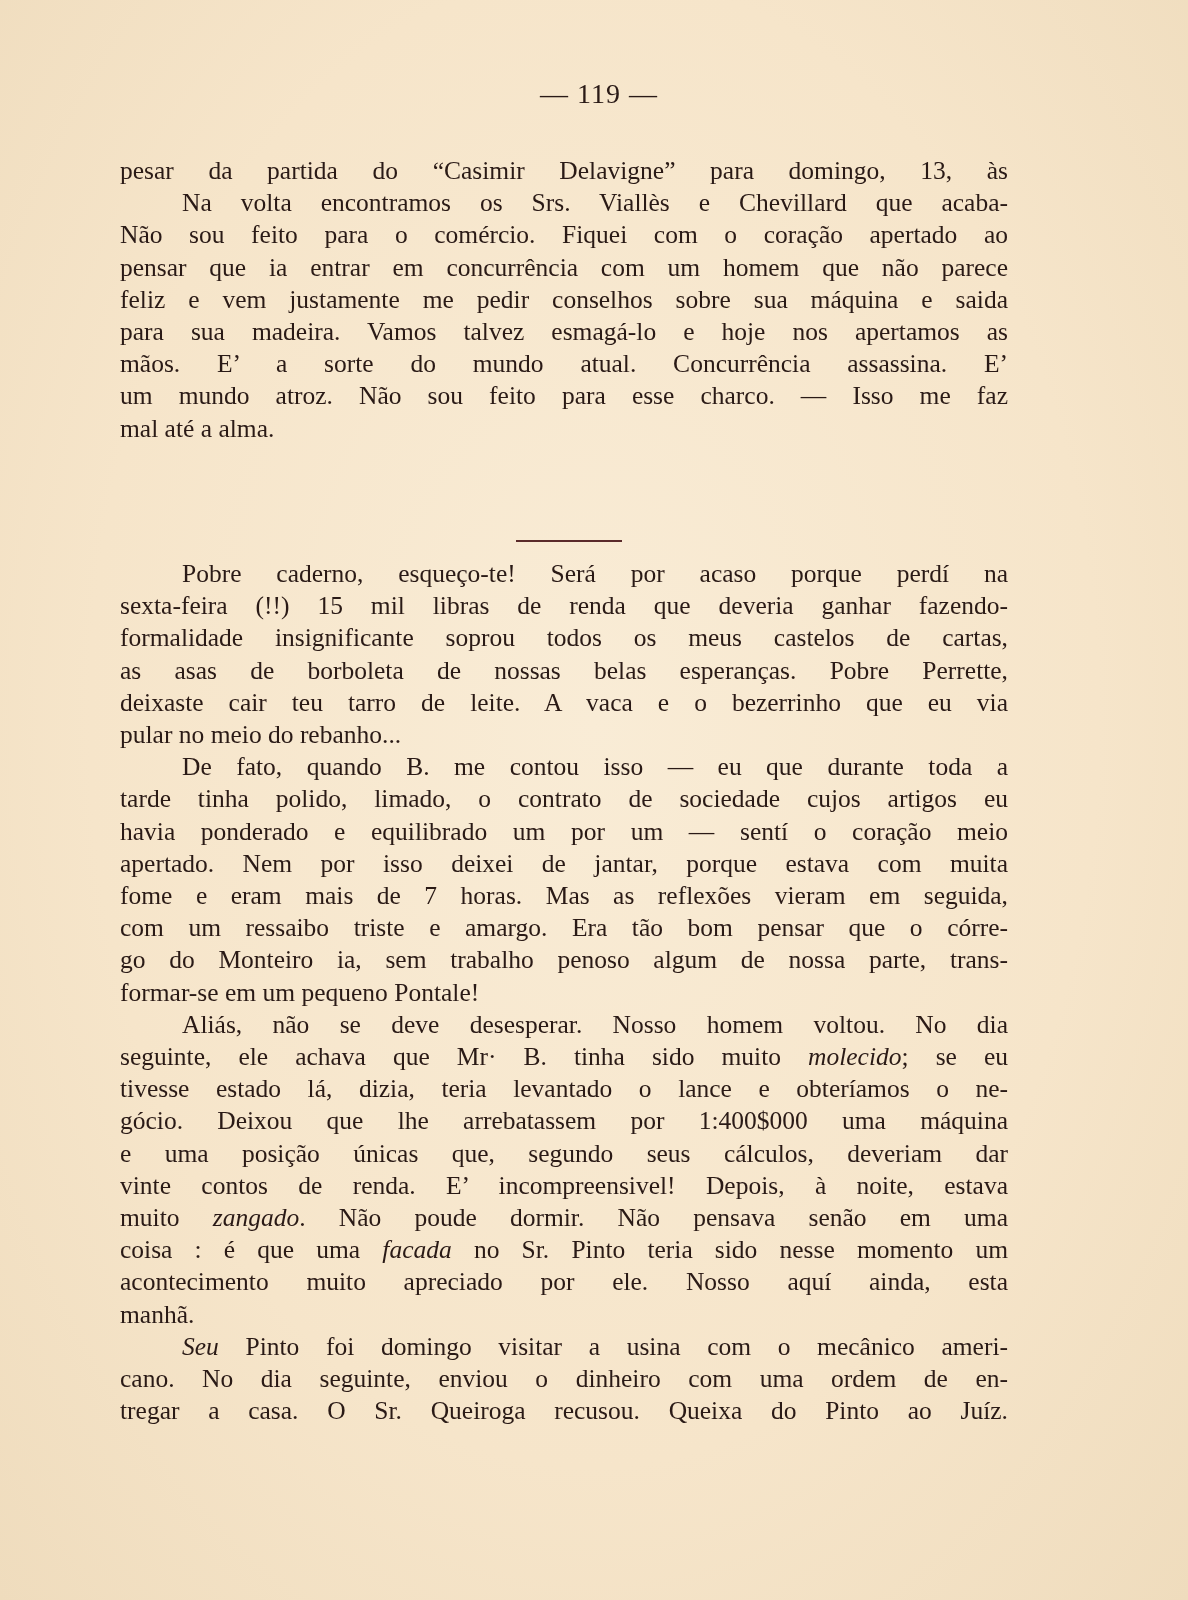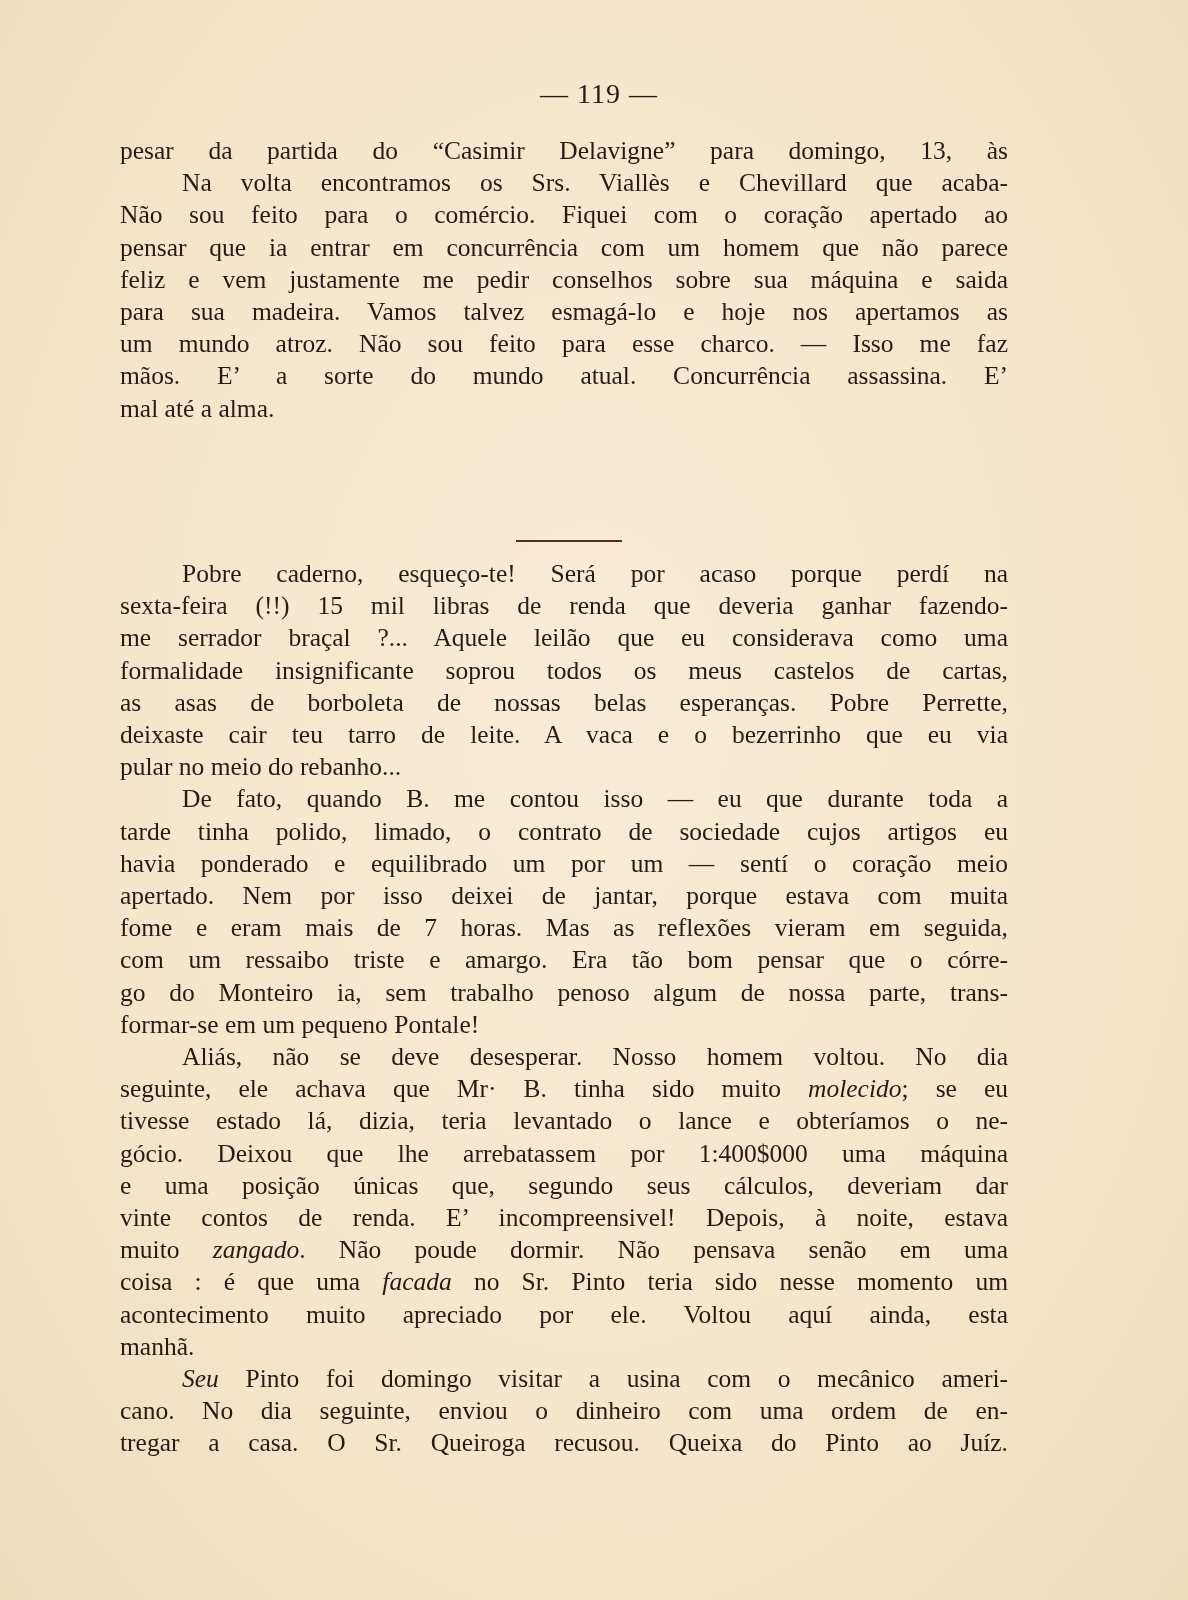--- a/index.html
+++ b/index.html
@@ -31,21 +31,21 @@
       letter-spacing: 1px;
     }
     .text-block {
       position: absolute;
       left: 120px;
       width: 888px;
       font-size: 25.5px;
       line-height: 32.2px;
       text-align: justify;
     }
-    .block-1 { top: 135px; }
+    .block-1 { top: 155px; }
     .block-2 { top: 558px; }
     .divider {
       position: absolute;
       top: 540px;
       left: 516px;
       width: 106px;
       height: 2px;
       background: #5a2a2a;
     }
     .line {
@@ -69,49 +69,48 @@
 
 <div class="page-number">— 119 —</div>
 
 <div class="text-block block-1">
   <span class="line">pesar da partida do “Casimir Delavigne” para domingo, 13, às</span>
   <span class="line indent">Na volta encontramos os Srs. Viallès e Chevillard que acaba-</span>
   <span class="line">Não sou feito para o comércio. Fiquei com o coração apertado ao</span>
   <span class="line">pensar que ia entrar em concurrência com um homem que não parece</span>
   <span class="line">feliz e vem justamente me pedir conselhos sobre sua máquina e saida</span>
   <span class="line">para sua madeira. Vamos talvez esmagá-lo e hoje nos apertamos as</span>
+  <span class="line">mãos. E’ a sorte do mundo atual. Concurrência assassina. E’</span>
   <span class="line">um mundo atroz. Não sou feito para esse charco. — Isso me faz</span>
-  <span class="line">mãos. E’ a sorte do mundo atual. Concurrência assassina. E’</span>
   <span class="line last">mal até a alma.</span>
 </div>
 
 <div class="divider"></div>
 
 <div class="text-block block-2">
   <span class="line indent">Pobre caderno, esqueço-te! Será por acaso porque perdí na</span>
   <span class="line">sexta-feira (!!) 15 mil libras de renda que deveria ganhar fazendo-</span>
-  <span class="line">me serrador braçal ?... Aquele leilão que eu considerava como uma</span>
   <span class="line">formalidade insignificante soprou todos os meus castelos de cartas,</span>
   <span class="line">as asas de borboleta de nossas belas esperanças. Pobre Perrette,</span>
   <span class="line">deixaste cair teu tarro de leite. A vaca e o bezerrinho que eu via</span>
   <span class="line last">pular no meio do rebanho...</span>
   <span class="line indent">De fato, quando B. me contou isso — eu que durante toda a</span>
   <span class="line">tarde tinha polido, limado, o contrato de sociedade cujos artigos eu</span>
   <span class="line">havia ponderado e equilibrado um por um — sentí o coração meio</span>
   <span class="line">apertado. Nem por isso deixei de jantar, porque estava com muita</span>
   <span class="line">fome e eram mais de 7 horas. Mas as reflexões vieram em seguida,</span>
   <span class="line">com um ressaibo triste e amargo. Era tão bom pensar que o córre-</span>
   <span class="line">go do Monteiro ia, sem trabalho penoso algum de nossa parte, trans-</span>
   <span class="line last">formar-se em um pequeno Pontale!</span>
   <span class="line indent">Aliás, não se deve desesperar. Nosso homem voltou. No dia</span>
   <span class="line"><span>seguinte, ele achava que Mr· B. tinha sido muito</span> <em>molecido</em><span>; se eu</span></span>
   <span class="line">tivesse estado lá, dizia, teria levantado o lance e obteríamos o ne-</span>
   <span class="line">gócio. Deixou que lhe arrebatassem por 1:400$000 uma máquina</span>
   <span class="line">e uma posição únicas que, segundo seus cálculos, deveriam dar</span>
   <span class="line">vinte contos de renda. E’ incompreensivel! Depois, à noite, estava</span>
   <span class="line"><span>muito</span> <em>zangado</em><span>. Não poude dormir. Não pensava senão em uma</span></span>
   <span class="line"><span>coisa : é que uma</span> <em>facada</em> <span>no Sr. Pinto teria sido nesse momento um</span></span>
-  <span class="line">acontecimento muito apreciado por ele. Voltou aquí ainda, esta</span>
+  <span class="line">acontecimento muito apreciado por ele. Nosso aquí ainda, esta</span>
   <span class="line last">manhã.</span>
   <span class="line indent"><em>Seu</em> <span>Pinto foi domingo visitar a usina com o mecânico ameri-</span></span>
   <span class="line">cano. No dia seguinte, enviou o dinheiro com uma ordem de en-</span>
   <span class="line">tregar a casa. O Sr. Queiroga recusou. Queixa do Pinto ao Juíz.</span>
 </div>
 
 </body></html>

